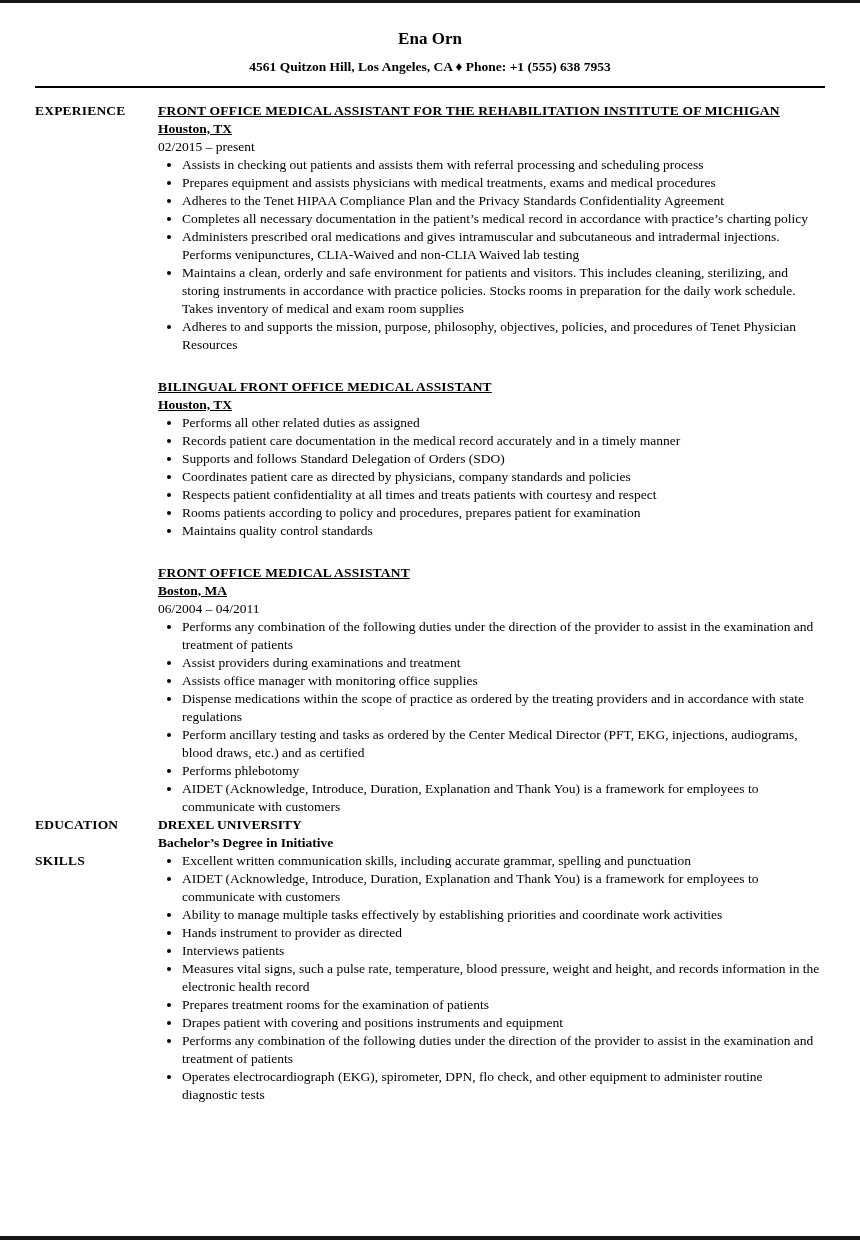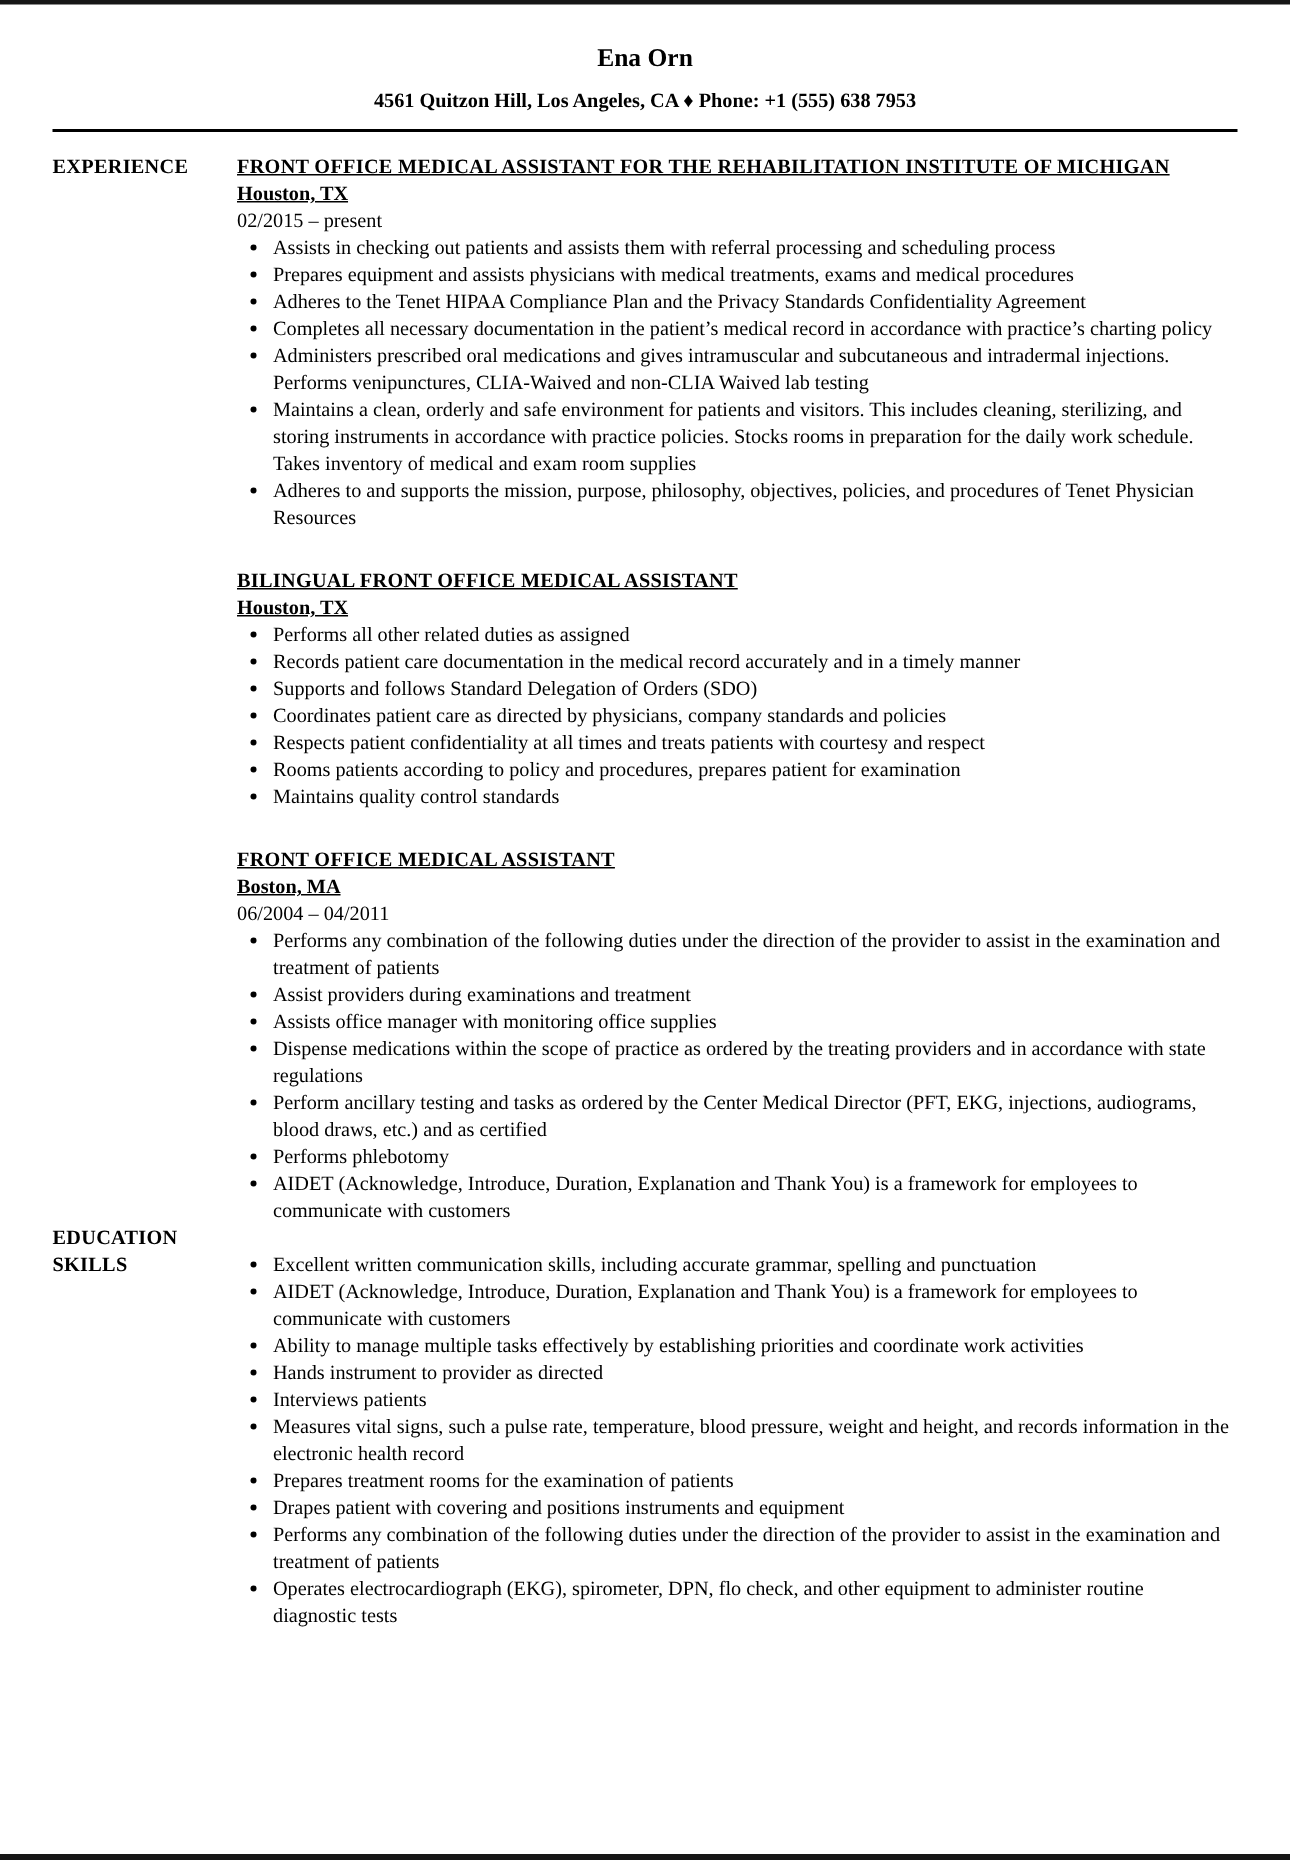--- a/index.html
+++ b/index.html
@@ -144,20 +144,24 @@
               <li>Perform ancillary testing and tasks as ordered by the Center Medical Director (PFT, EKG, injections, audiograms, blood draws, etc.) and as certified</li>
               <li>Performs phlebotomy</li>
               <li>AIDET (Acknowledge, Introduce, Duration, Explanation and Thank You) is a framework for employees to communicate with customers</li>
             </ul>
           </div>
         </div>
     </div>
 
     <div class="section">
       <div class="sec-label">EDUCATION</div>
+      <div class="sec-content">
+        <div class="edu-school">DREXEL UNIVERSITY</div>
+        <div class="edu-degree">Bachelor’s Degree in Initiative</div>
+      </div>
     </div>
 
     <div class="section">
       <div class="sec-label">SKILLS</div>
       <div class="sec-content">
         <ul class="bullets">
             <li>Excellent written communication skills, including accurate grammar, spelling and punctuation</li>
             <li>AIDET (Acknowledge, Introduce, Duration, Explanation and Thank You) is a framework for employees to communicate with customers</li>
             <li>Ability to manage multiple tasks effectively by establishing priorities and coordinate work activities</li>
             <li>Hands instrument to provider as directed</li>

